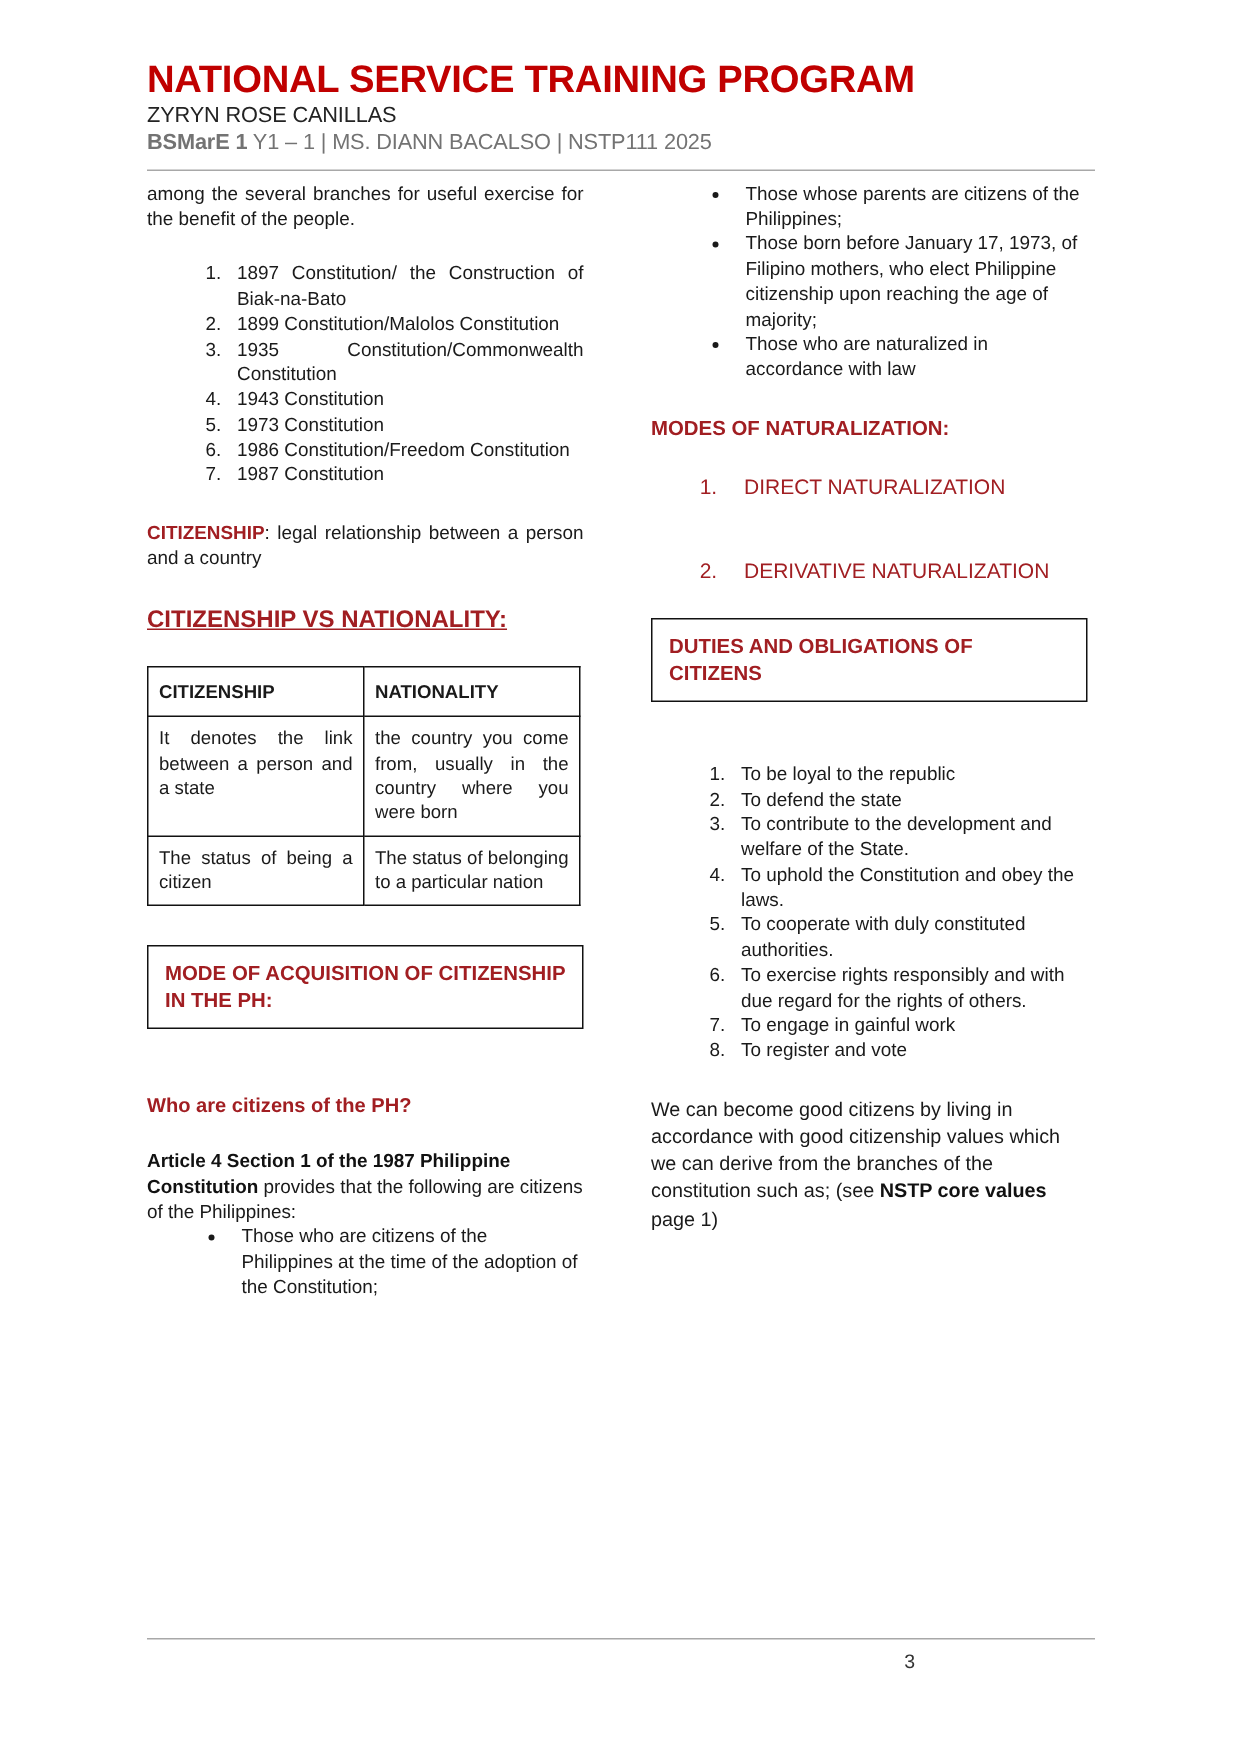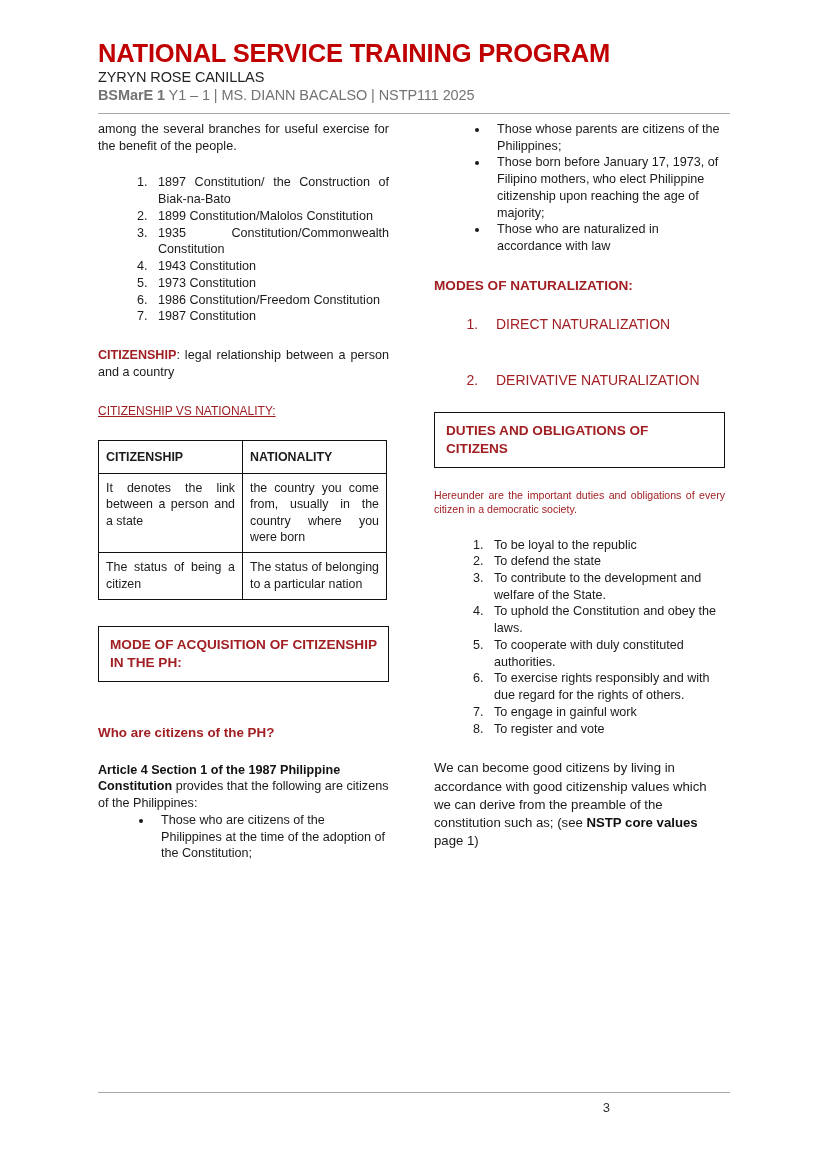--- a/index.html
+++ b/index.html
@@ -109,22 +109,22 @@
   ul.bul.tight > li { margin-bottom: 0px; }
 
   
   .h-red {
     color: #A11E22;
     font-weight: bold;
     font-size: 12.8px;
   }
   .h-red-u {
     color: #A11E22;
-    font-weight: normal;
-    font-size: 12px;
+    font-weight: bold;
+    font-size: 16px;
     text-decoration: underline;
     display: inline-block;
   }
   .lead-red { color: #A11E22; font-weight: bold; }
 
   
   table.cmp {
     border-collapse: collapse;
     width: 289px;
     table-layout: fixed;
@@ -299,37 +299,36 @@
       </li>
       <li><span>DERIVATIVE NATURALIZATION</span></li>
     </ol>
 
     <div class="spacer-22"></div>
 
     <div class="boxed nojust">DUTIES AND OBLIGATIONS OF CITIZENS</div>
 
     <div class="spacer-20"></div>
 
-    <p class="small-red">Hereunder are the important duties and obligations of every citizen in a democratic society.</p>
 
     <div class="spacer-20"></div>
 
     <ol class="num">
       <li>To be loyal to the republic</li>
       <li>To defend the state</li>
       <li>To contribute to the development and welfare of the State.</li>
       <li>To uphold the Constitution and obey the laws.</li>
       <li>To cooperate with duly constituted authorities.</li>
       <li>To exercise rights responsibly and with due regard for the rights of others.</li>
       <li>To engage in gainful work</li>
       <li>To register and vote</li>
     </ol>
 
     <div class="spacer-22"></div>
 
-    <p style="font-size:13.2px;line-height:1.38"><span>We can become good citizens by living in accordance with good citizenship values which we can derive from the preamble of the constitution such as; (see </span><span class="bold-dark">NSTP core values</span><span> page 1)</span></p>
+    <p style="font-size:13.2px;line-height:1.38"><span>We can become good citizens by living in accordance with good citizenship values which we can derive from the branches of the constitution such as; (see </span><span class="bold-dark">NSTP core values</span><span> page 1)</span></p>
 
   </div>
 
   <div class="rule rule-bottom"></div>
   <div class="page-num">3</div>
 
 </div>
 
 </body></html>

